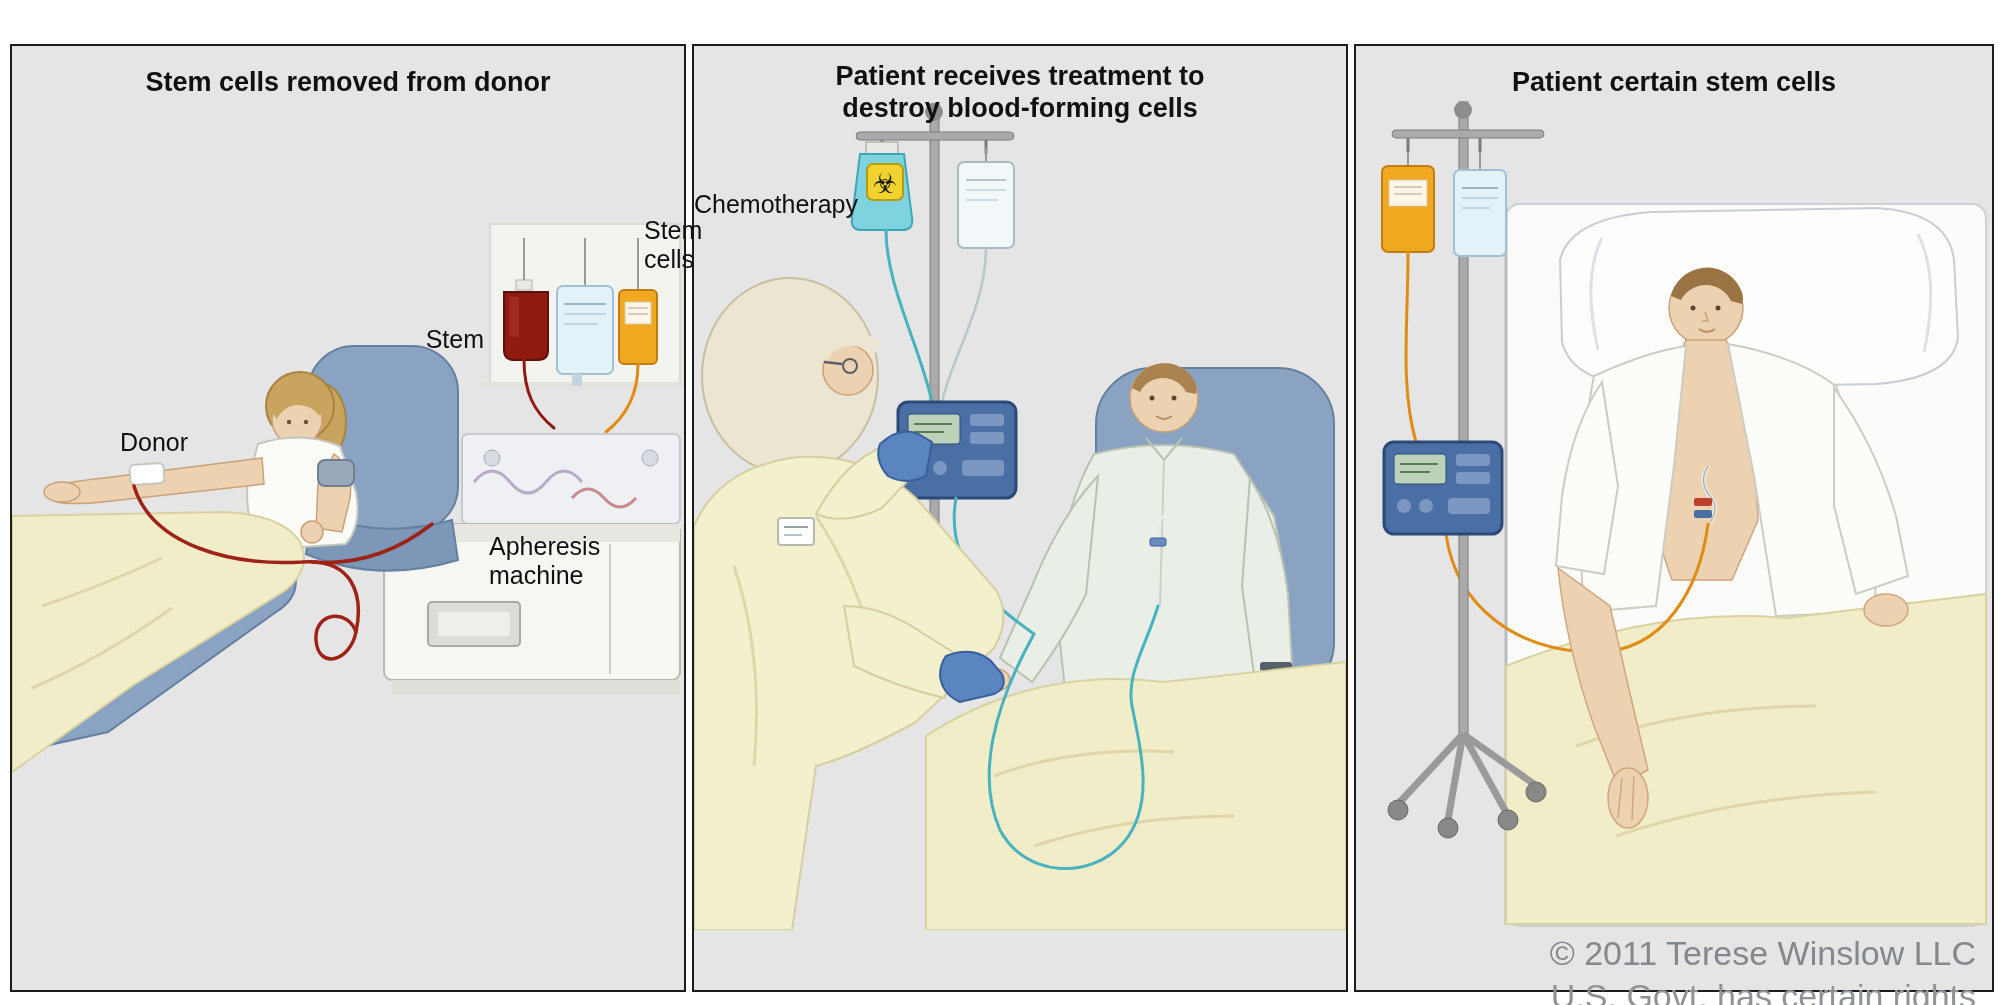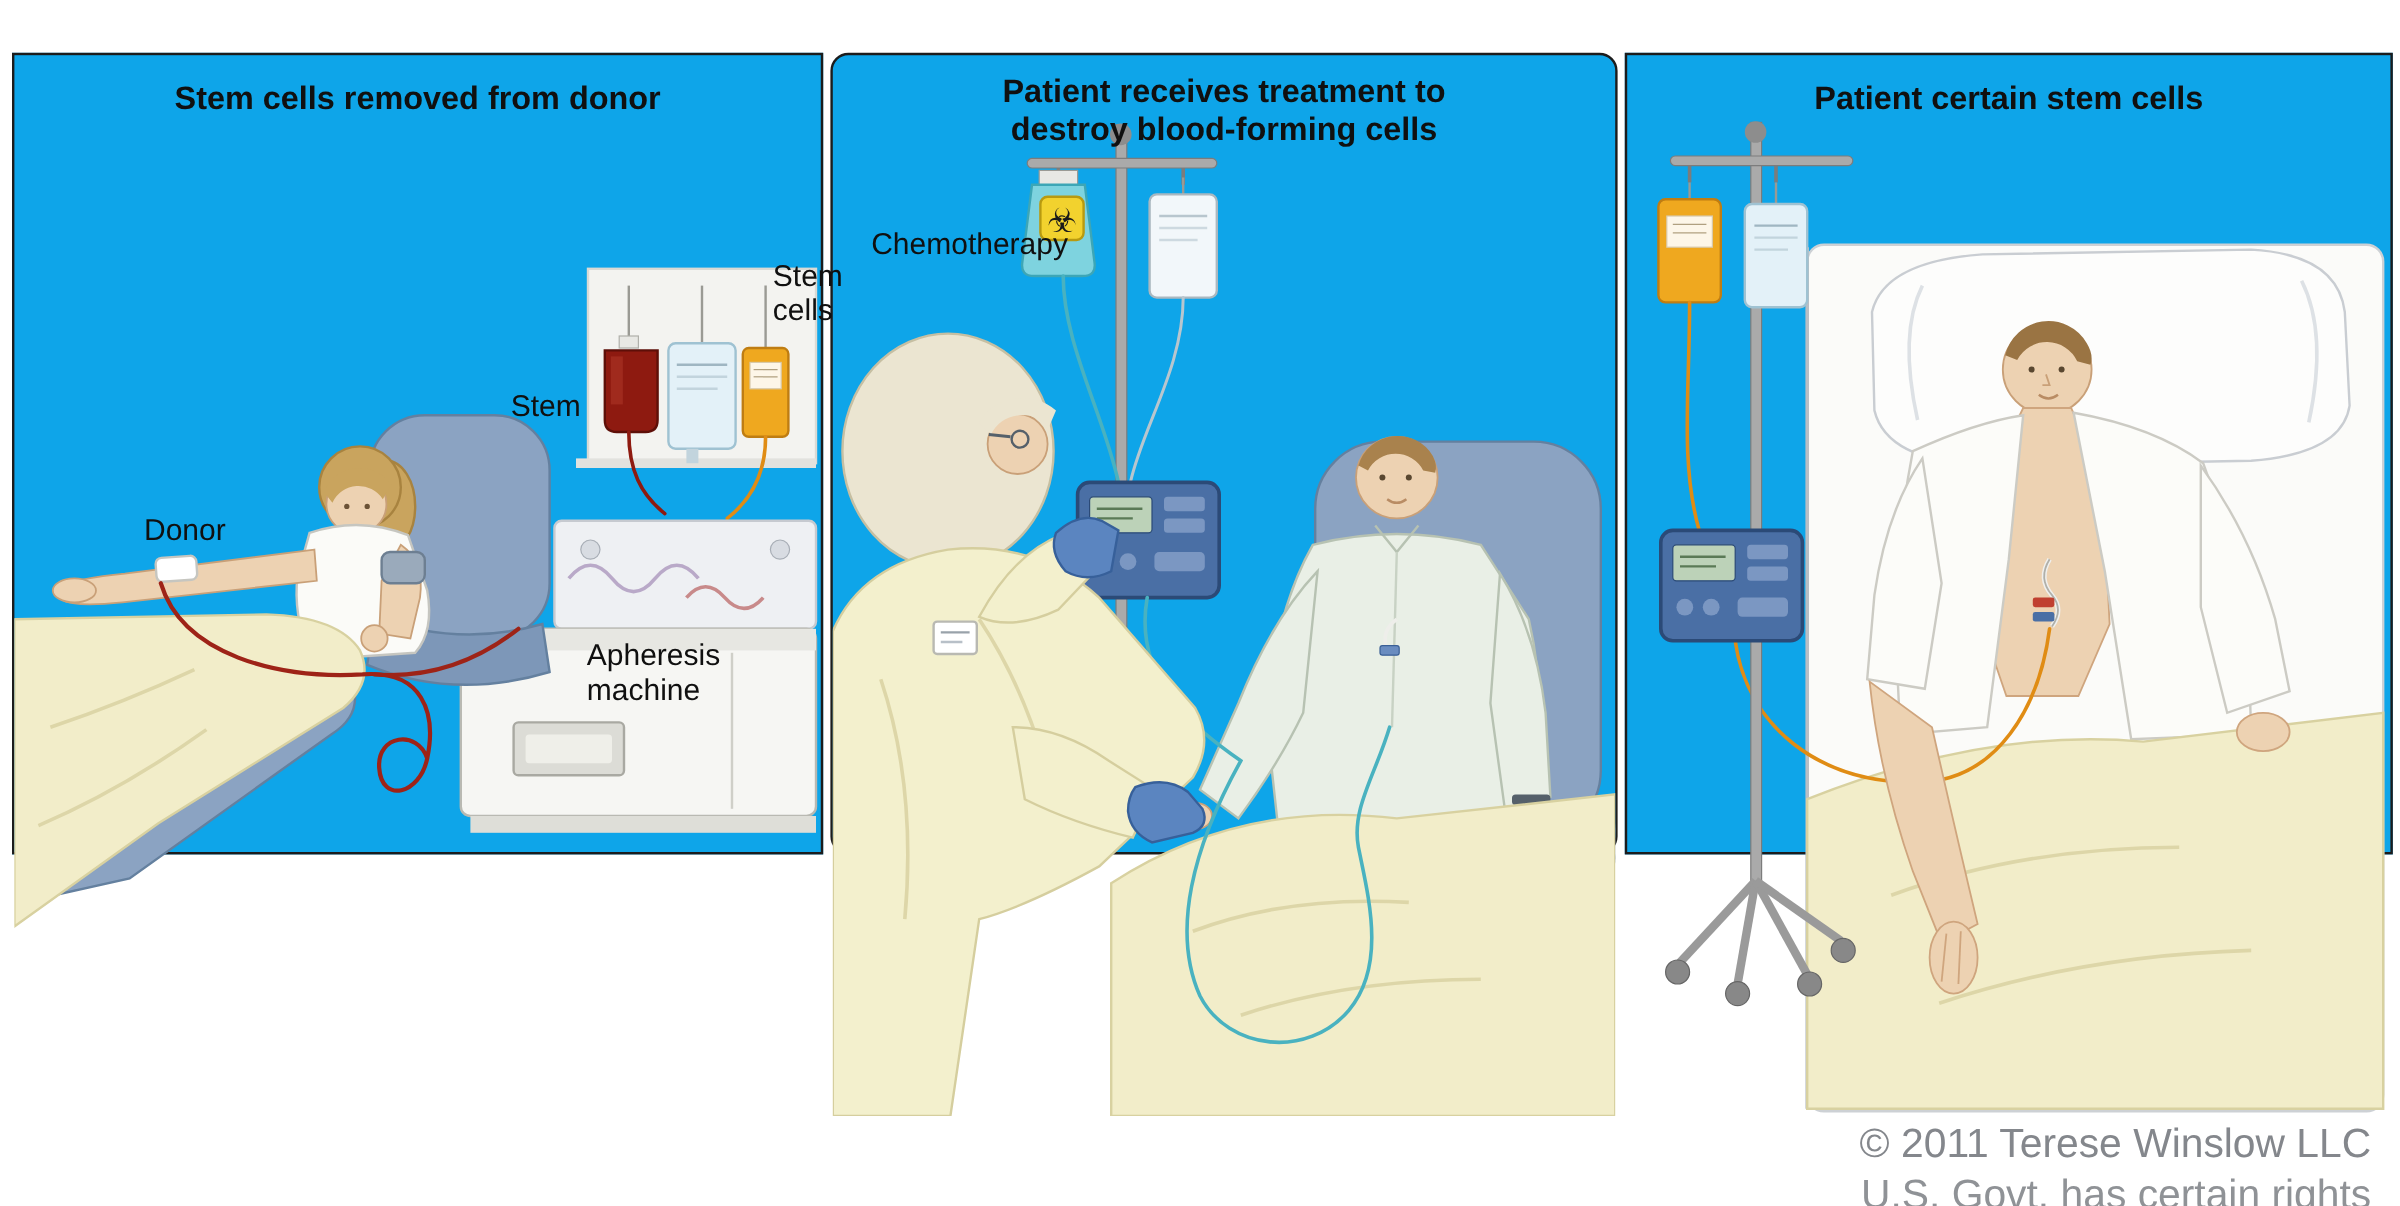--- a/index.html
+++ b/index.html
@@ -1,19 +1,19 @@
 <!DOCTYPE html>
 <html><head>
 <meta charset="utf-8">
 <style>
   * { margin:0; padding:0; box-sizing:border-box; }
   html,body { background:#ffffff; }
   body { font-family:"Liberation Sans", sans-serif; }
   .figure { position:relative; width:2000px; height:1005px; background:#fff; overflow:hidden; }
-  .panel { position:absolute; top:44px; height:668px; border:2px solid #1c1c1c; background:#0ea5e9; }
+  .panel { position:absolute; top:44px; height:948px; border:2px solid #1c1c1c; background:#e5e5e5; }
   .panel svg { position:absolute; left:0; top:0; display:block; }
   .panel-title {
     position:absolute; top:20px; left:0; right:0; z-index:3;
     text-align:center; font-weight:bold; font-size:27px; color:#101010;
     white-space:pre-line; line-height:1.2;
   }
   .label {
     position:absolute; z-index:3; font-size:25px; color:#101010;
     white-space:pre-line; line-height:1.15;
   }
@@ -116,21 +116,21 @@
     </svg>
 
     <div class="label" style="left:632px; top:170px;">Stem
 cells</div>
     <div class="label" style="left:380px; top:279px; width:92px; text-align:right;">Stem</div>
     <div class="label" style="left:108px; top:382px;">Donor</div>
     <div class="label" style="left:477px; top:486px;">Apheresis
 machine</div>
   </div>
 
-  <div class="panel" style="left:692px; width:656px;border-radius:15px;">
+  <div class="panel" style="left:692px; width:656px;">
     <div class="panel-title" style="top:14px;">Patient receives treatment to
 destroy blood-forming cells</div>
 
     <svg width="652" height="884" viewBox="0 0 652 884">
 
       <g>
         <rect x="236" y="58" width="9" height="530" fill="#aaaaaa" stroke="#7c7c7c"></rect>
         <rect x="162" y="86" width="158" height="8" rx="4" fill="#aaaaaa" stroke="#7c7c7c"></rect>
         <circle cx="240" cy="66" r="9" fill="#8d8d8d"></circle>
         <line x1="188" y1="94" x2="188" y2="106" stroke="#7c7c7c" stroke-width="3"></line>
@@ -211,21 +211,21 @@
         <rect x="84" y="472" width="36" height="27" rx="3" fill="#ffffff" stroke="#b9b9b2" stroke-width="2"></rect>
         <line x1="90" y1="481" x2="114" y2="481" stroke="#99a2aa" stroke-width="2"></line>
         <line x1="90" y1="489" x2="108" y2="489" stroke="#b8c0c8" stroke-width="2"></line>
         <path d="M122 468 Q150 416 190 400 L218 392 L224 424 L188 462 Q150 480 122 468 z" fill="#f3f0cd" stroke="#d5ce9e" stroke-width="2"></path>
         <path d="M186 398 q20 -18 38 -10 l14 8 -6 34 q-20 10 -38 0 q-14 -16 -8 -32 z" fill="#5b85c0" stroke="#37609a" stroke-width="2"></path>
         <path d="M150 560 Q190 560 230 588 L268 612 L250 652 Q200 640 160 620 z" fill="#f3f0cd" stroke="#d5ce9e" stroke-width="2"></path>
         <path d="M252 610 q26 -10 44 4 l12 14 q6 14 -8 20 l-34 8 q-18 -8 -20 -26 q0 -12 6 -20 z" fill="#5b85c0" stroke="#37609a" stroke-width="2"></path>
       </g>
     </svg>
 
-    <div class="label" style="left:0px; top:144px; width:154px; text-align:center;margin-left:32px;">Chemotherapy</div>
+    <div class="label" style="left:0px; top:144px; width:154px; text-align:center;">Chemotherapy</div>
   </div>
 
   <div class="panel" style="left:1354px; width:640px;">
     <div class="panel-title">Patient certain stem cells</div>
 
     <svg width="636" height="884" viewBox="0 0 636 884">
 
       <g>
         <rect x="150" y="158" width="480" height="722" rx="14" fill="#fbfbf9" stroke="#cdd1d5" stroke-width="2"></rect>
         <line x1="150" y1="160" x2="150" y2="878" stroke="#b9bec4" stroke-width="3"></line>

